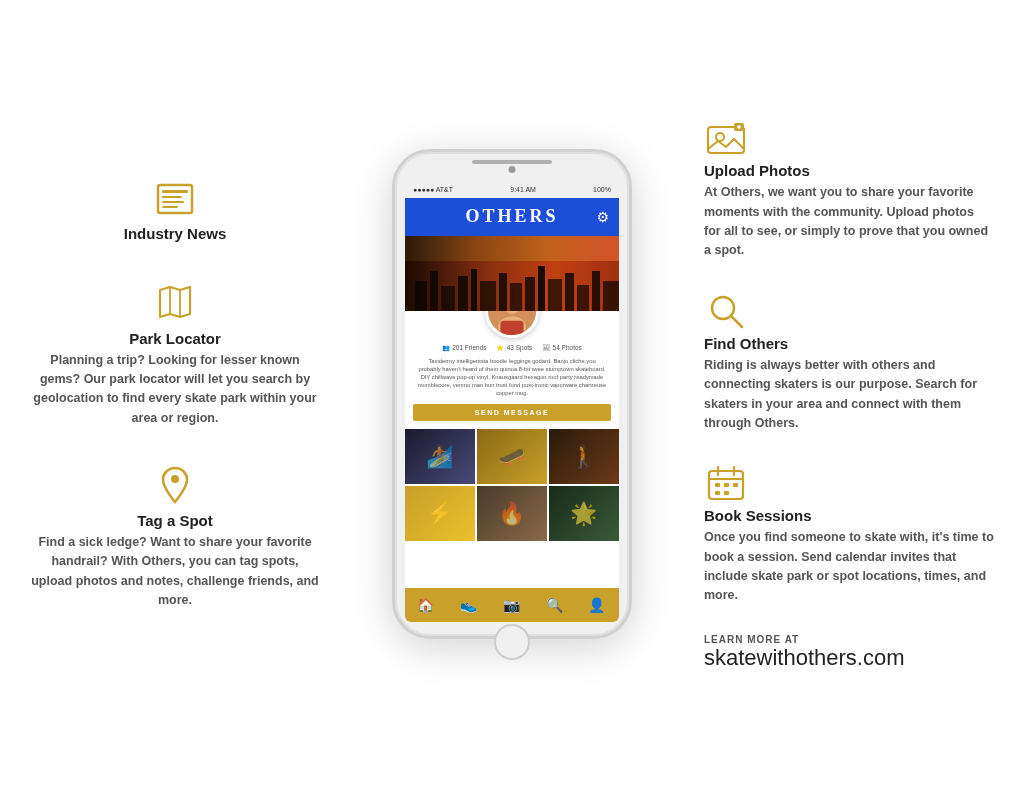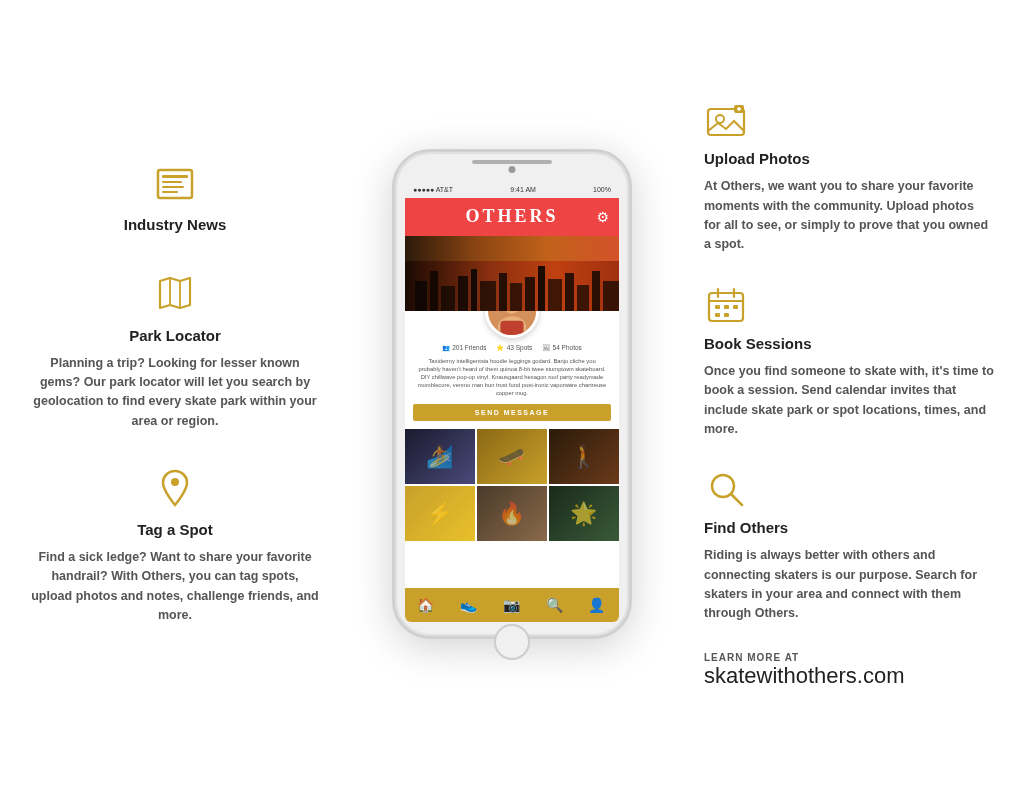--- a/index.html
+++ b/index.html
@@ -32,21 +32,20 @@
       flex-direction: column;
       gap: 36px;
       text-align: center;
       justify-content: center;
     }
 
     .feature-block {
       display: flex;
       flex-direction: column;
       align-items: center;
-      gap: 6px;
     }
 
     .feature-icon {
       width: 44px;
       height: 44px;
       display: flex;
       align-items: center;
       justify-content: center;
       margin-bottom: 4px;
     }
@@ -146,21 +145,21 @@
       align-items: center;
       justify-content: space-between;
       padding: 0 8px;
       font-size: 7px;
       color: #333;
       flex-shrink: 0;
     }
 
     
     .app-header {
-      background: #ef4444;
+      background: #1d4ed8;
       height: 38px;
       display: flex;
       align-items: center;
       justify-content: center;
       position: relative;
       flex-shrink: 0;
     }
 
     .app-title {
       font-size: 18px;
@@ -512,47 +511,47 @@
           <line x1="33" y1="4" x2="33" y2="8" stroke="#fff" stroke-width="1.5"></line>
           <line x1="31" y1="6" x2="35" y2="6" stroke="#fff" stroke-width="1.5"></line>
         </svg>
       </div>
       <div class="feature-title">Upload Photos</div>
       <div class="feature-desc">At Others, we want you to share your favorite moments with the community. Upload photos for all to see, or simply to prove that you owned a spot.</div>
     </div>
 
     <div class="feature-block">
       <div class="feature-icon">
+        <svg width="36" height="36" viewBox="0 0 36 36">
+          <circle cx="15" cy="15" r="11" fill="none" stroke="#c8a02a" stroke-width="2.5"></circle>
+          <line x1="23" y1="23" x2="34" y2="34" stroke="#c8a02a" stroke-width="2.5" stroke-linecap="round"></line>
+        </svg>
+      </div>
+      <div class="feature-title">Find Others</div>
+      <div class="feature-desc">Riding is always better with others and connecting skaters is our purpose. Search for skaters in your area and connect with them through Others.</div>
+    </div>
+
+    <div class="feature-block">
+      <div class="feature-icon">
         <svg width="38" height="36" viewBox="0 0 38 36">
           <rect x="2" y="6" width="34" height="28" rx="3" fill="none" stroke="#c8a02a" stroke-width="2.2"></rect>
           <line x1="2" y1="14" x2="36" y2="14" stroke="#c8a02a" stroke-width="2"></line>
           <line x1="11" y1="2" x2="11" y2="10" stroke="#c8a02a" stroke-width="2.2" stroke-linecap="round"></line>
           <line x1="27" y1="2" x2="27" y2="10" stroke="#c8a02a" stroke-width="2.2" stroke-linecap="round"></line>
           <rect x="8" y="18" width="5" height="4" rx="1" fill="#c8a02a"></rect>
           <rect x="17" y="18" width="5" height="4" rx="1" fill="#c8a02a"></rect>
           <rect x="26" y="18" width="5" height="4" rx="1" fill="#c8a02a"></rect>
           <rect x="8" y="26" width="5" height="4" rx="1" fill="#c8a02a"></rect>
           <rect x="17" y="26" width="5" height="4" rx="1" fill="#c8a02a"></rect>
         </svg>
       </div>
       <div class="feature-title">Book Sessions</div>
       <div class="feature-desc">Once you find someone to skate with, it's time to book a session. Send calendar invites that include skate park or spot locations, times, and more.</div>
     </div>
 
-    <div class="feature-block">
-      <div class="feature-icon">
-        <svg width="36" height="36" viewBox="0 0 36 36">
-          <circle cx="15" cy="15" r="11" fill="none" stroke="#c8a02a" stroke-width="2.5"></circle>
-          <line x1="23" y1="23" x2="34" y2="34" stroke="#c8a02a" stroke-width="2.5" stroke-linecap="round"></line>
-        </svg>
-      </div>
-      <div class="feature-title">Find Others</div>
-      <div class="feature-desc">Riding is always better with others and connecting skaters is our purpose. Search for skaters in your area and connect with them through Others.</div>
-    </div>
-
     <div class="website-section">
       <div class="website-label">LEARN MORE AT</div>
       <div class="website-url">skatewithothers.com</div>
     </div>
 
   </div>
 
 </div>
 
 </body></html>

